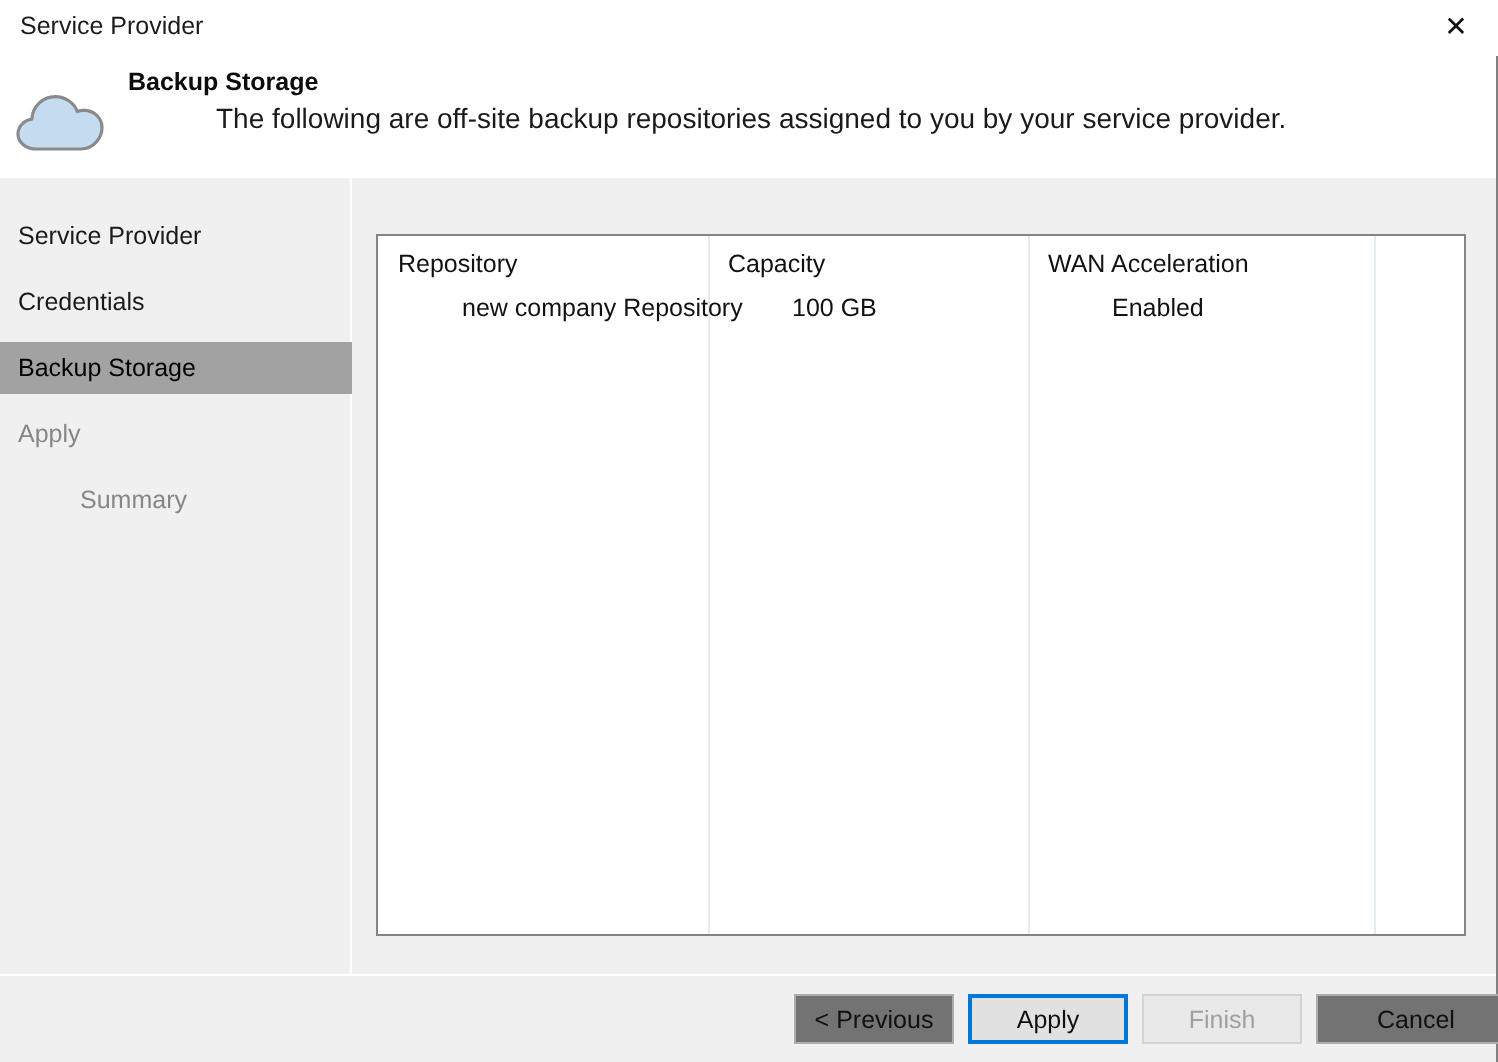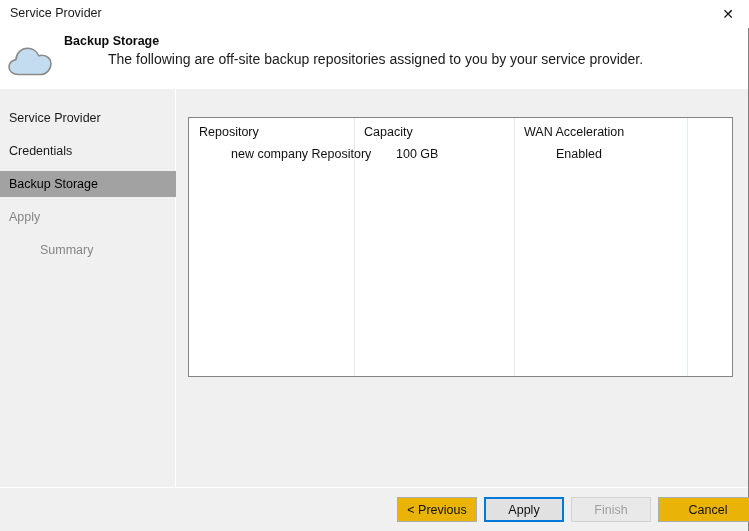--- a/index.html
+++ b/index.html
@@ -129,21 +129,21 @@
   #list-label {
     position: absolute;
     left: 11px; top: 8px;
     font-size: 12.5px;
     color: #1a1a1a;
     white-space: nowrap;
   }
   #repo-table {
     position: absolute;
     left: 11px; top: 28px;
-    width: 545px; height: 260px;
+    width: 545px; height: 351px;
     background: #ffffff;
     border: 1px solid #848484;
     box-sizing: border-box;
     overflow: hidden;
   }
   .col-sep {
     position: absolute;
     top: 0;
     width: 1px;
     height: 349px;
@@ -164,21 +164,21 @@
     left: 0; top: 487px;
     width: 748px; height: 44px;
     background: #f0f0f0;
     border-top: 1px solid #ffffff;
     box-sizing: border-box;
   }
   .btn {
     position: absolute;
     top: 9px;
     height: 25px;
-    background: #eab308;
+    background: #737373;
     border: 1px solid #adadad;
     box-sizing: border-box;
     font-family: "Liberation Sans", sans-serif;
     font-size: 12.5px;
     color: #101010;
     display: flex;
     align-items: center;
     justify-content: center;
     cursor: default;
     padding: 0;

